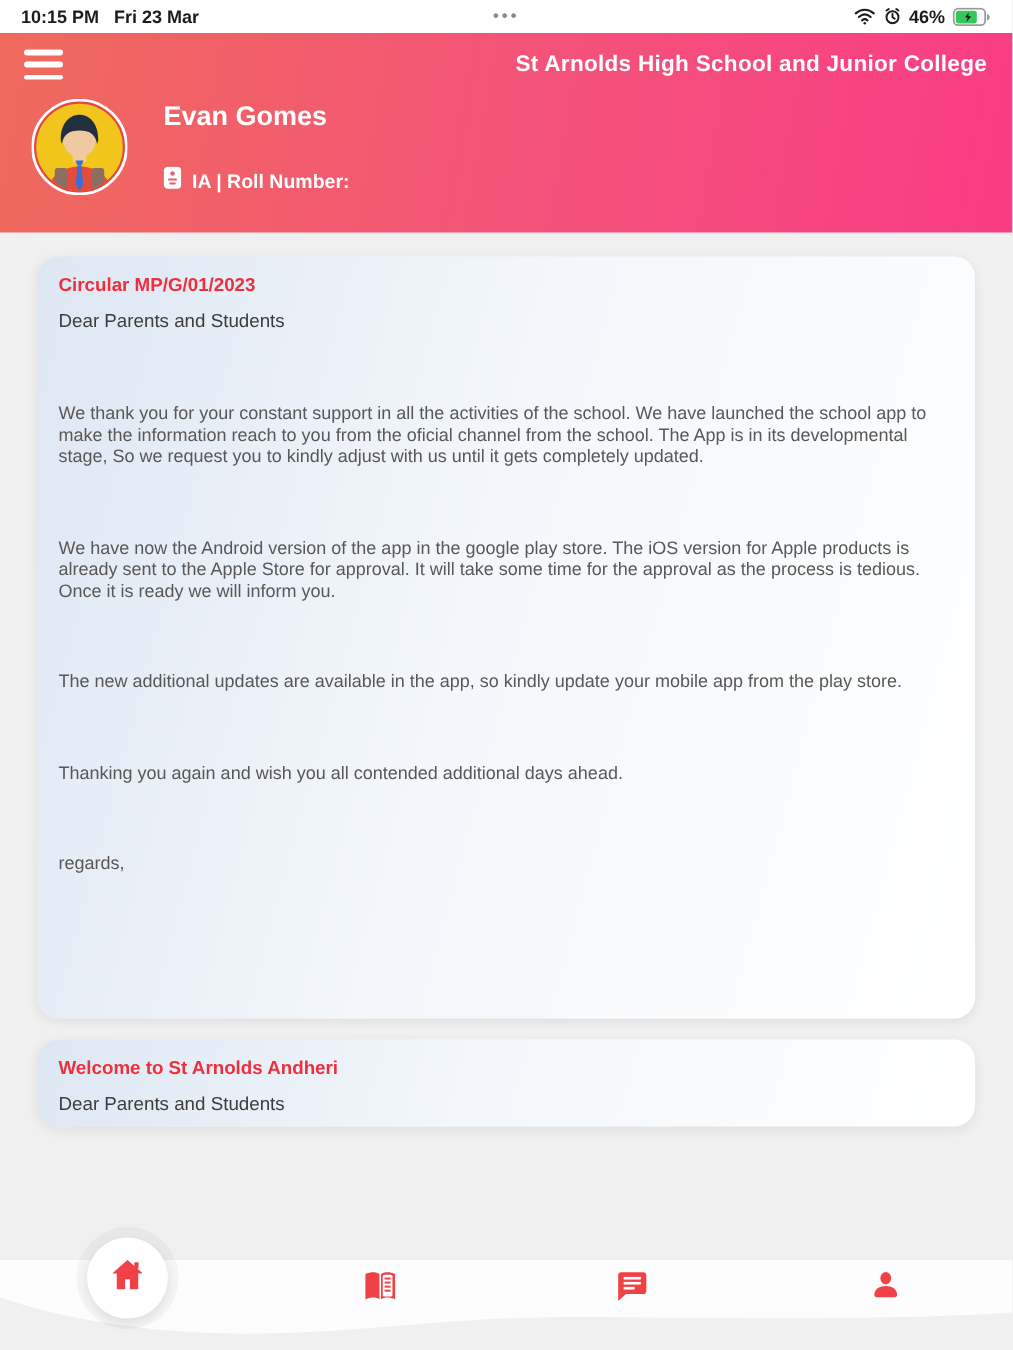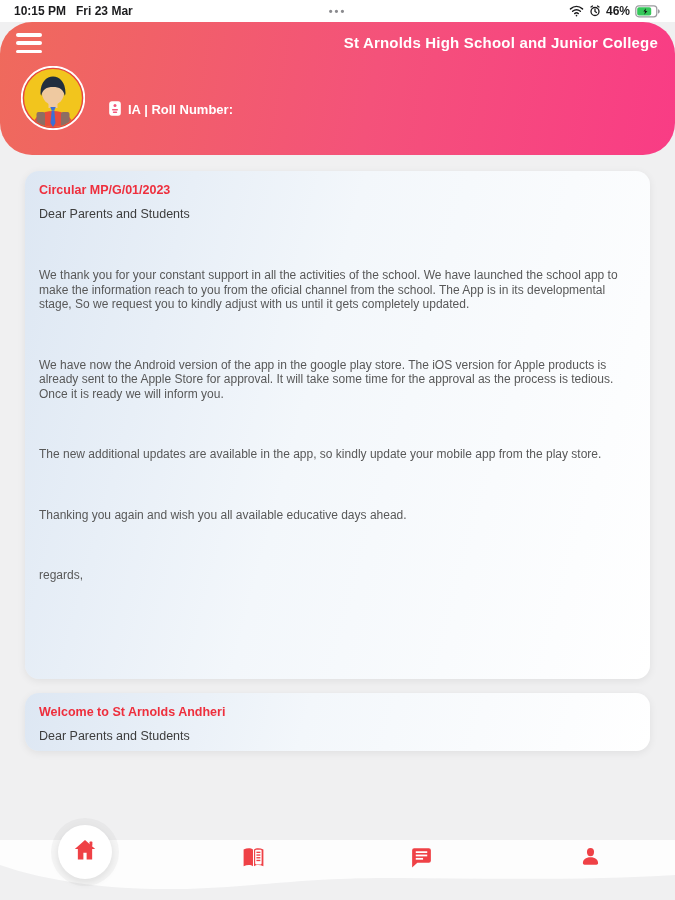--- a/index.html
+++ b/index.html
@@ -22,21 +22,21 @@
     position: absolute; left: 50%; transform: translateX(-50%);
     color: #8a8a8e; font-size: 11px; letter-spacing: 2px; font-weight: 700;
   }
   .sb-right { display: flex; align-items: center; gap: 5px; }
   .sb-right svg { display: block; }
 
   
   .header {
     height: 133px;
     background: linear-gradient(100deg, #ef6a5c 0%, #f4527a 55%, #f93c85 100%);
-    position: relative; color: #fff; border-radius: 32px;
+    position: relative; color: #fff;
   }
   .hamburger {
     position: absolute; left: 16px; top: 11px;
     width: 26px; height: 20px; background: transparent; border: none;
     display: flex; flex-direction: column; justify-content: space-between; cursor: pointer;
   }
   .hamburger span { display: block; height: 3.5px; width: 26px; border-radius: 2px; background: #ffffff; }
   .app-title {
     position: absolute; right: 17px; top: 12px;
     font-size: 15px; font-weight: 700; letter-spacing: 0.2px;
@@ -144,20 +144,21 @@
             <rect x="40" y="46" width="8.5" height="20" rx="2" fill="#8d6e63"></rect>
             <rect x="27.5" y="33" width="9" height="9" fill="#efc9a0"></rect>
             <ellipse cx="32" cy="26.5" rx="11" ry="12.5" fill="#efc9a0"></ellipse>
             <path d="M19.5 27c0-11 6-16.5 12.5-16.5S44.5 16 44.5 27c0 1.5-.8 2.8-.8 2.8-1.2-6.5-5.2-8.8-11.7-8.8s-10.5 2.3-11.7 8.8c0 0-.8-1.3-.8-2.8z" fill="#222f3e"></path>
             <path d="M29.3 41h5.4l-1.4 3.4h-2.6z" fill="#3b6fd4"></path>
             <path d="M30.7 44.4h2.6l1.2 12.6-2.5 4-2.5-4z" fill="#3b6fd4"></path>
           </g>
         </svg>
       </div>
       <div class="profile-info">
+        <div class="user-name">Evan Gomes</div>
         <div class="user-meta-row">
           <span>
             <svg width="12" height="15" viewBox="0 0 12 15" fill="none" stroke="#ffffff" stroke-width="1.4">
               <rect x="0.9" y="0.9" width="10.2" height="13.2" rx="2" fill="#ffffff"></rect>
               <circle cx="6" cy="4.6" r="1.5" fill="#f3557a" stroke="none"></circle>
               <rect x="3" y="8" width="6" height="1.4" rx="0.7" fill="#f3557a" stroke="none"></rect>
               <rect x="3.8" y="10.6" width="4.4" height="1.4" rx="0.7" fill="#f3557a" stroke="none"></rect>
             </svg>
           </span>
           <span>IA | Roll Number:</span>
@@ -167,21 +168,21 @@
   </div>
 
   <div class="content">
 
     <div class="card card-1">
       <p class="card-title">Circular MP/G/01/2023</p>
       <p class="salutation">Dear Parents and Students</p>
       <p class="body-par">We thank you for your constant support in all the activities of the school. We have launched the school app to make the information reach to you from the oficial channel from the school. The App is in its developmental stage, So we request you to kindly adjust with us until it gets completely updated.</p>
       <p class="body-par">We have now the Android version of the app in the google play store. The iOS version for Apple products is already sent to the Apple Store for approval. It will take some time for the approval as the process is tedious. Once it is ready we will inform you.</p>
       <p class="body-par">The new additional updates are available in the app, so kindly update your mobile app from the play store.</p>
-      <p class="body-par">Thanking you again and wish you all available educative days ahead.</p>
+      <p class="body-par">Thanking you again and wish you all contended additional days ahead.</p>
       <p class="body-par">regards,</p>
     </div>
 
     <div class="card card-2">
       <p class="card-title">Welcome to St Arnolds Andheri</p>
       <p class="salutation">Dear Parents and Students</p>
     </div>
   </div>
 
   <div class="bottom-nav">

